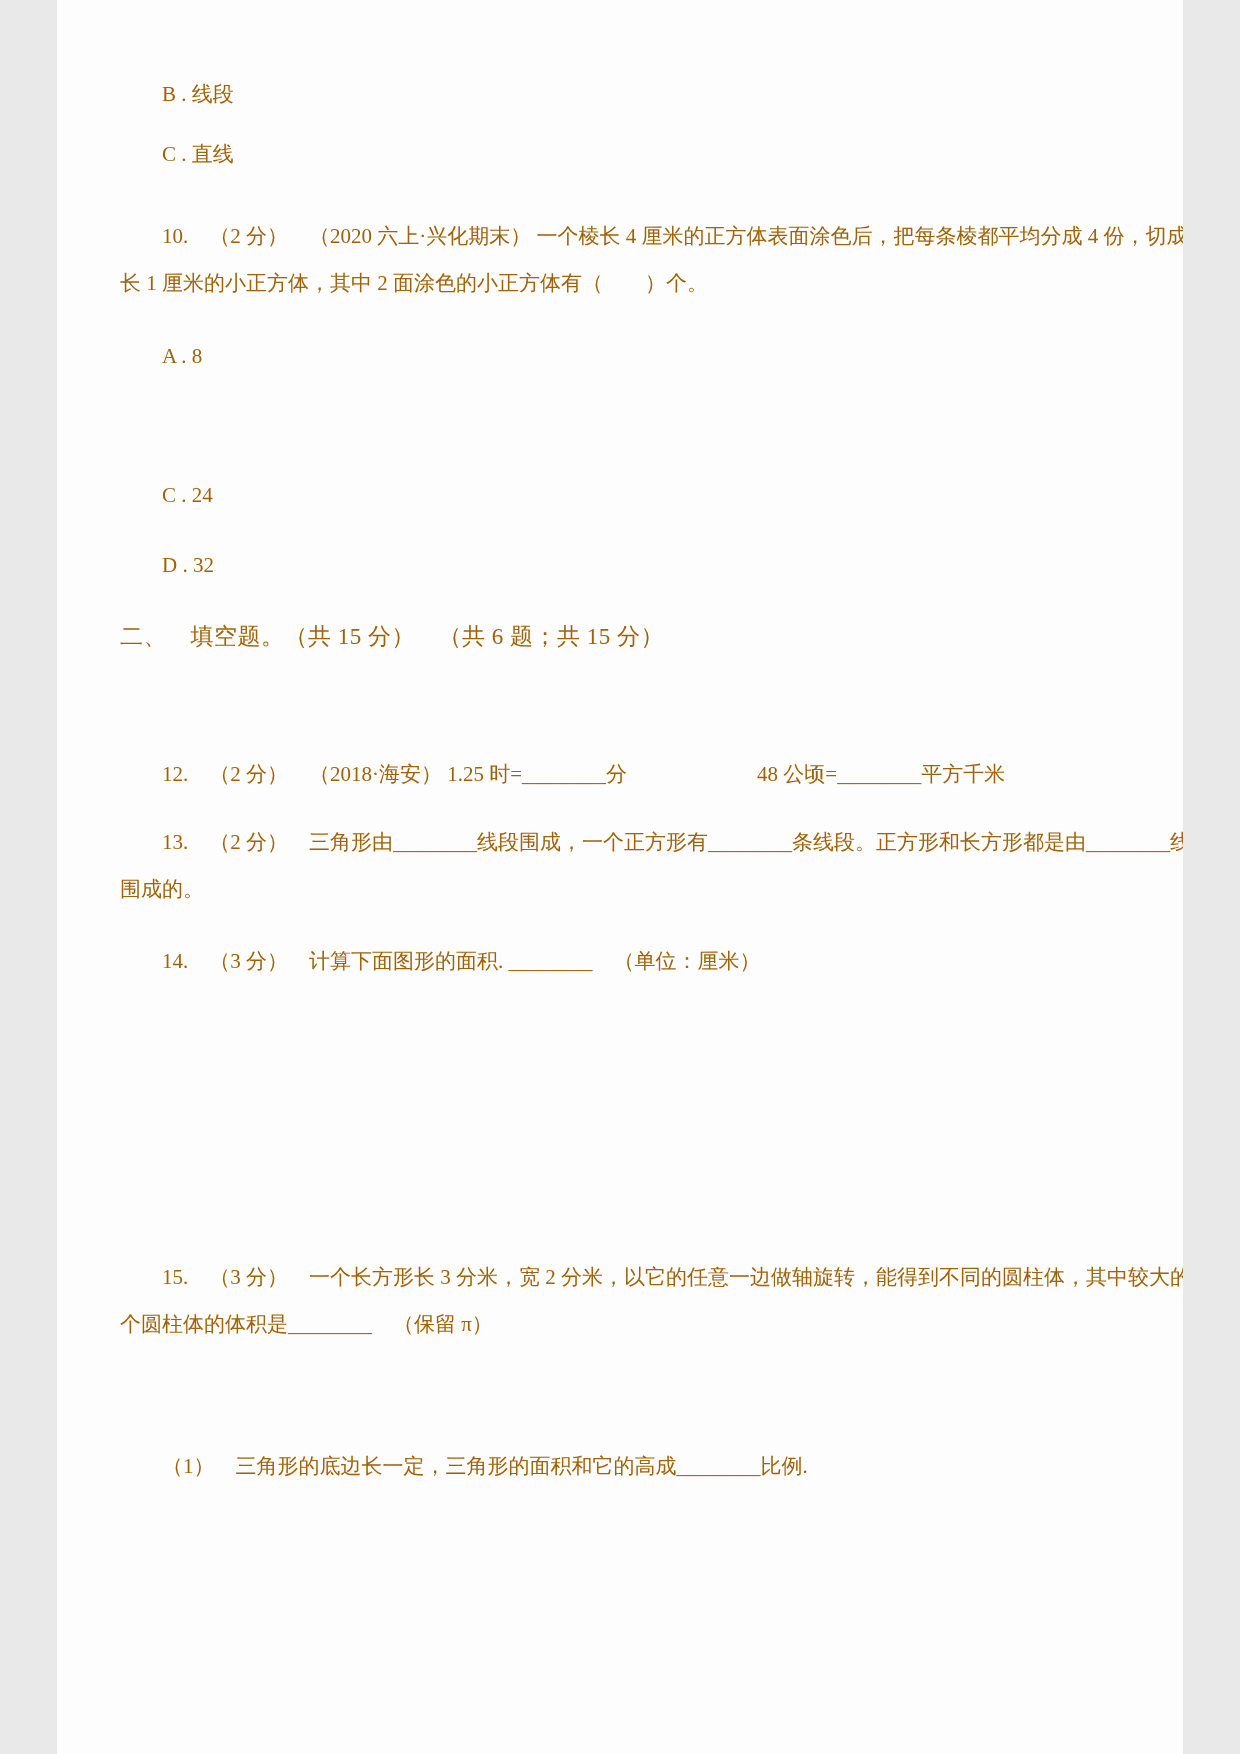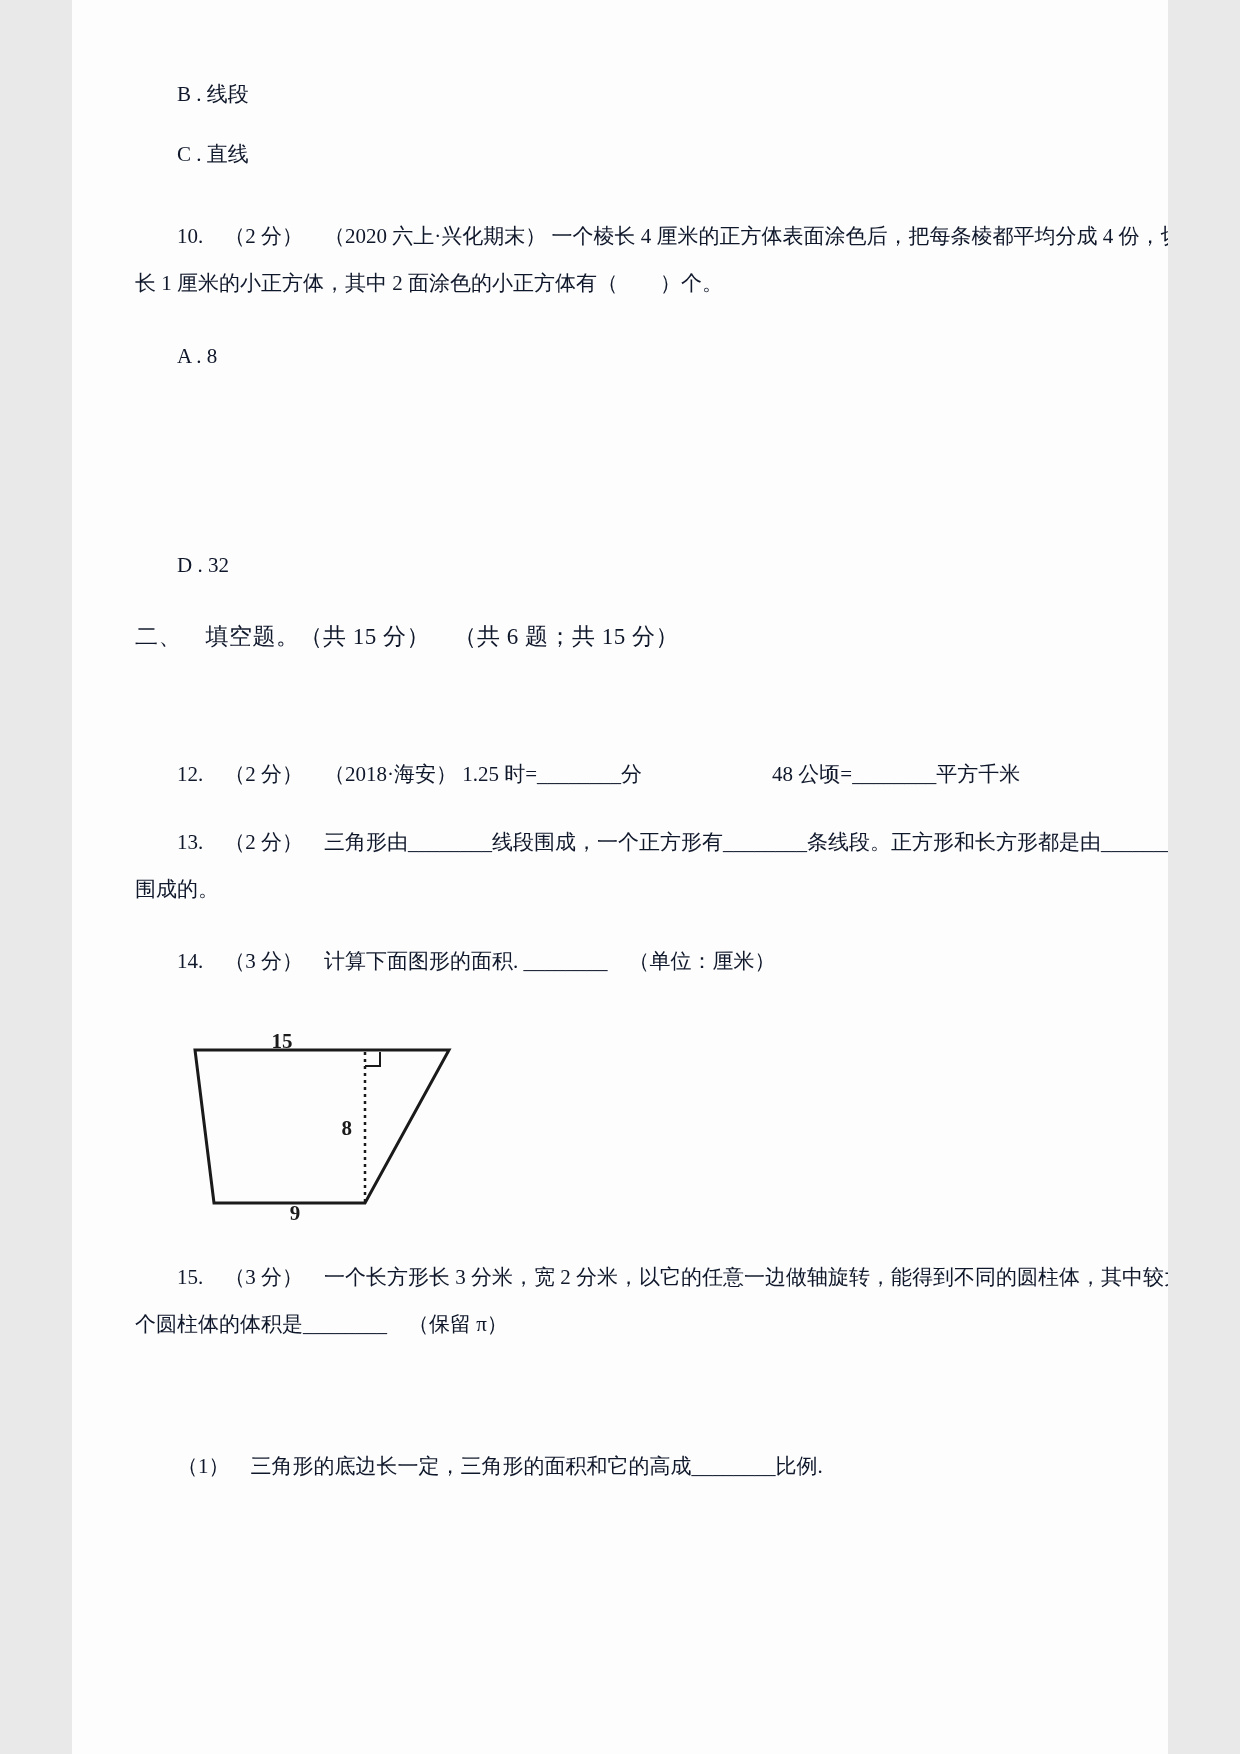--- a/index.html
+++ b/index.html
@@ -7,22 +7,23 @@
     padding: 0;
     background: #e9e9e9;
   }
   .page {
     position: relative;
     width: 1096px;
     height: 1754px;
     margin: 0 auto;
     background: #fdfdfd;
     font-family: "Liberation Serif", "DejaVu Serif", serif;
-    color: #0f172a;
+    color: #a16207;
     overflow: hidden;
+    padding-left: 30px;
   }
   .line {
     position: absolute;
     left: 63px;
     width: 1107px;
     margin: 0;
     font-size: 21px;
     line-height: 47px;
     white-space: normal;
     word-break: break-word;
@@ -60,42 +61,33 @@
 
   <p class="line ind" style="top:71px">B . 线段</p>
 
   <p class="line ind" style="top:131px">C . 直线</p>
 
   <p class="line ind" style="top:213px">10.　（2 分）　（2020 六上·兴化期末） 一个棱长 4 厘米的正方体表面涂色后，把每条棱都平均分成 4 份，切成棱长 1 厘米的小正方体，其中 2 面涂色的小正方体有（　　）个。</p>
 
   <p class="line ind" style="top:333px">A . 8</p>
 
 
+  <p class="line ind" style="top:472px">C . 24</p>
 
   <p class="line ind" style="top:542px">D . 32</p>
 
   <p class="line heading" style="top:613px">二、　填空题。（共 15 分）　（共 6 题；共 15 分）</p>
 
 
   <p class="line ind" style="top:751px"><span>12.　（2 分）　（2018·海安） 1.25 时=________分</span><span class="gap-q12"></span><span>48 公顷=________平方千米</span></p>
 
   <p class="line ind" style="top:819px">13.　（2 分）　三角形由________线段围成，一个正方形有________条线段。正方形和长方形都是由________线段围成的。</p>
 
   <p class="line ind" style="top:938px">14.　（3 分）　计算下面图形的面积. ________　（单位：厘米）</p>
 
-  <div class="figure-wrap">
-    <svg width="272" height="200" viewBox="0 0 272 200" xmlns="http://www.w3.org/2000/svg">
-      <polygon points="5,28 259,28 175,181 24,181" fill="none" stroke="#1a1a1a" stroke-width="3"></polygon>
-      <line x1="175" y1="30" x2="175" y2="181" stroke="#1a1a1a" stroke-width="2.5" stroke-dasharray="3 4"></line>
-      <path d="M 190 30 L 190 44 L 175 44" fill="none" stroke="#1a1a1a" stroke-width="2"></path>
-      <text x="92" y="26" text-anchor="middle" class="fig-num">15</text>
-      <text x="162" y="113" text-anchor="end" class="fig-num">8</text>
-      <text x="105" y="198" text-anchor="middle" class="fig-num">9</text>
-    </svg>
-  </div>
 
   <p class="line ind" style="top:1254px">15.　（3 分）　一个长方形长 3 分米，宽 2 分米，以它的任意一边做轴旋转，能得到不同的圆柱体，其中较大的一个圆柱体的体积是________　（保留 π）</p>
 
 
   <p class="line ind" style="top:1443px">（1）　三角形的底边长一定，三角形的面积和它的高成________比例.</p>
 
 
 </div>
 
 </body></html>

